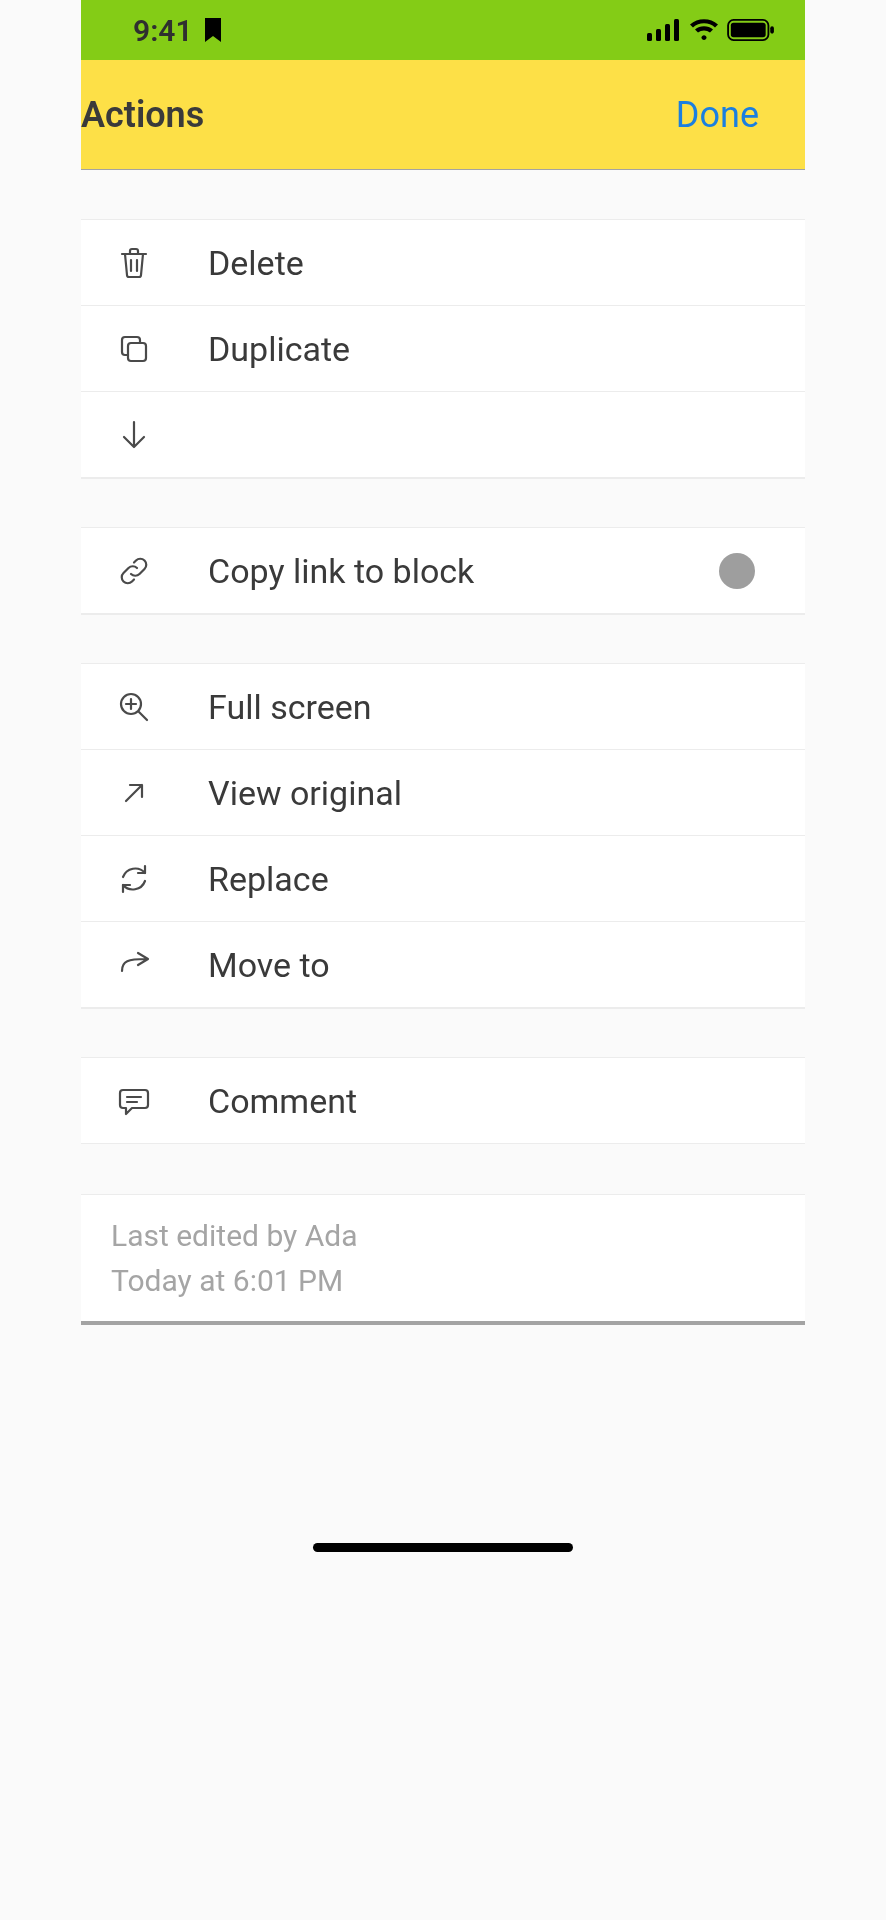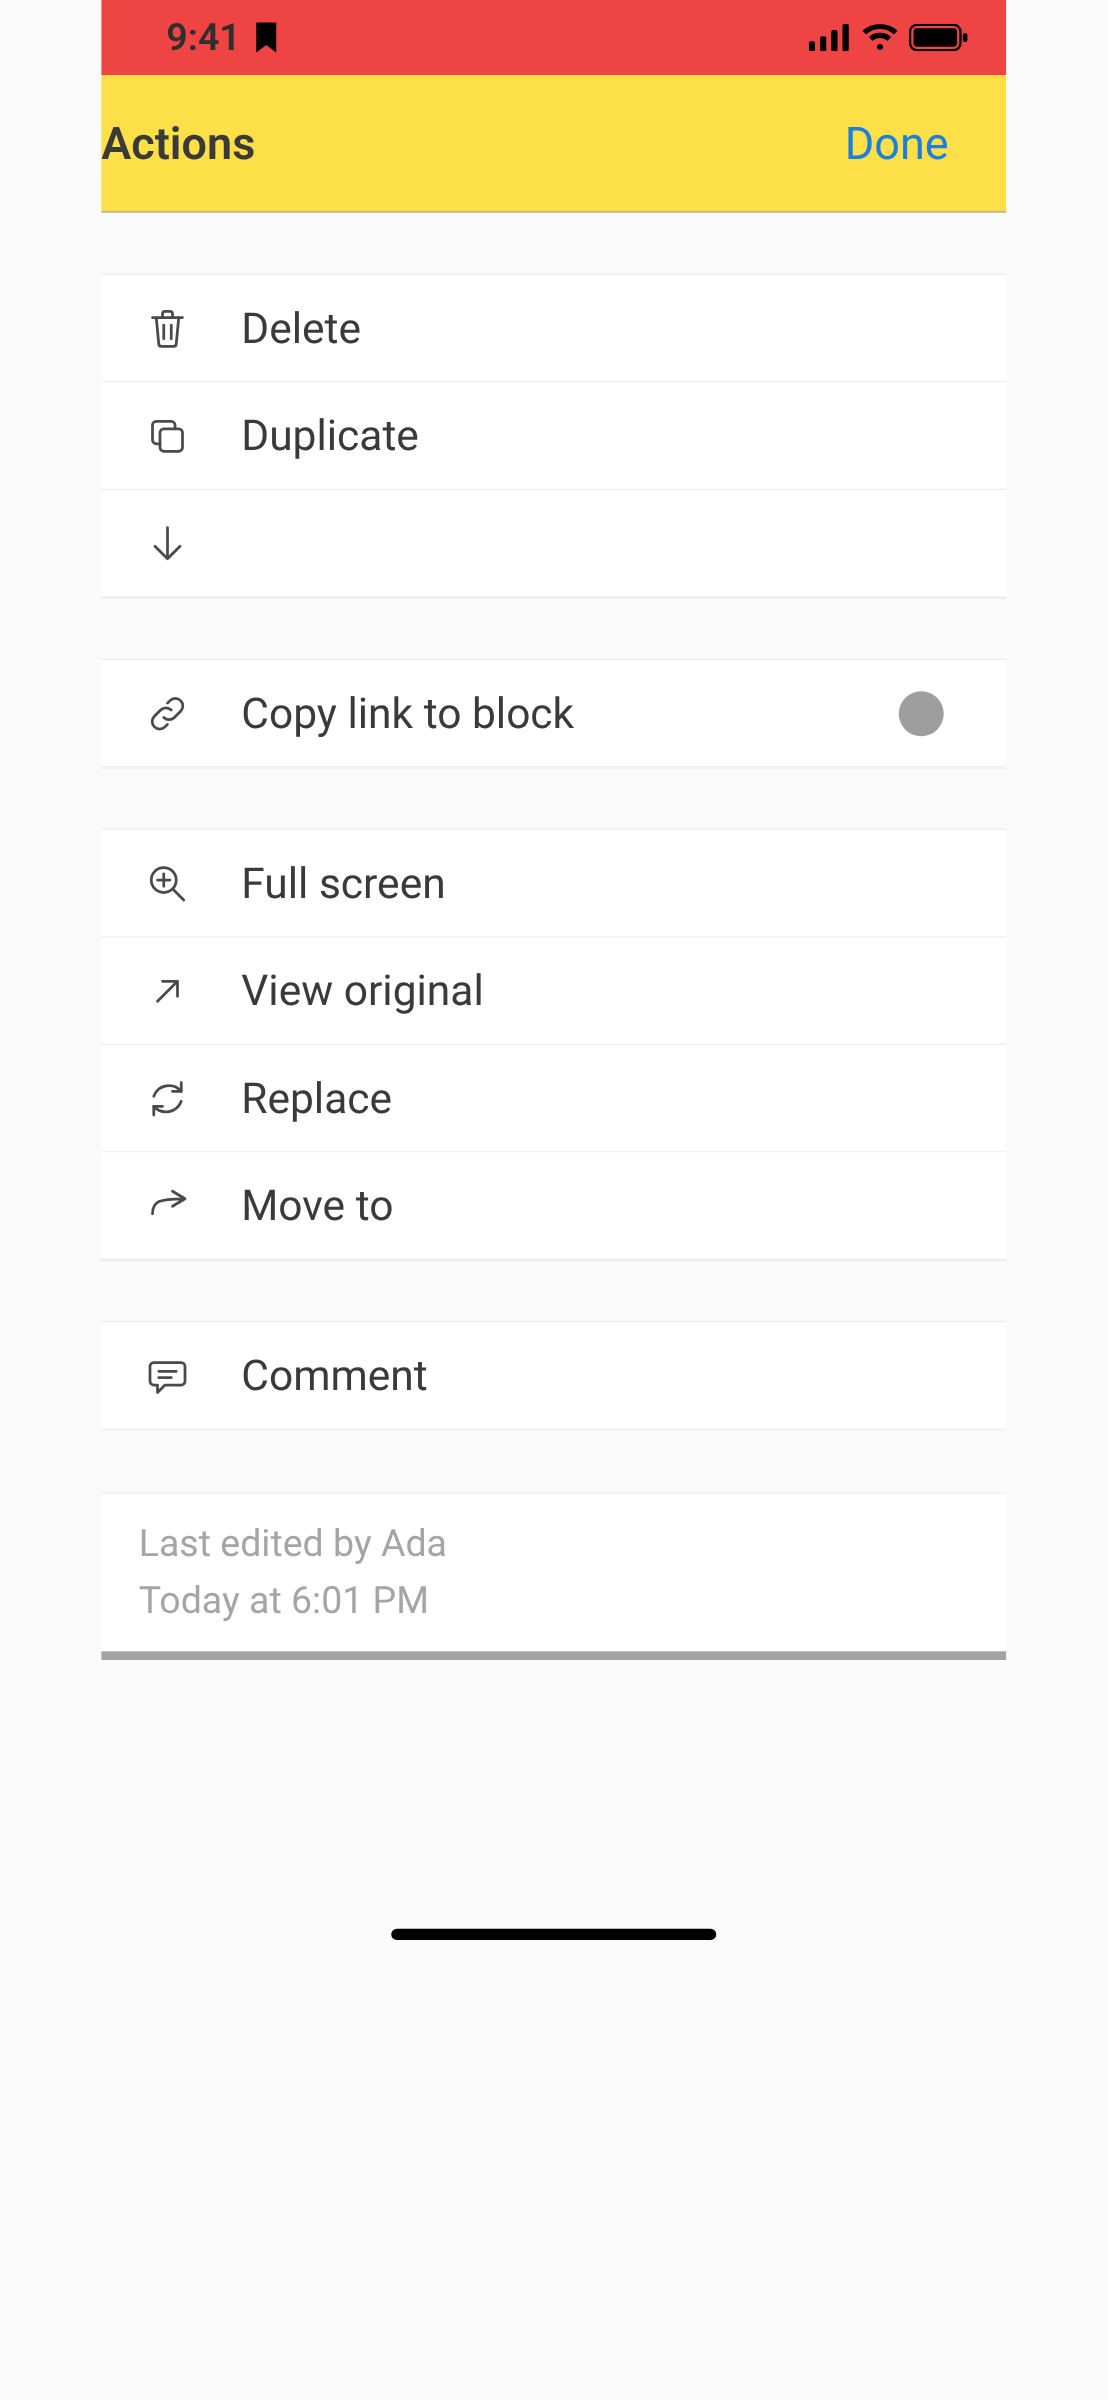--- a/index.html
+++ b/index.html
@@ -23,21 +23,21 @@
     position: relative;
     overflow: hidden;
   }
 
   
   .status-bar {
     height: 60px;
     display: flex;
     justify-content: space-between;
     padding: 0 30px 0 52px;
-    background: #ef4444;
+    background: #84cc16;
     font-weight: 600;
     font-size: 30px;
   }
   .status-left {
     display: flex;
     align-items: center;
     gap: 10px;
   }
   .status-right {
     display: flex;
@@ -77,21 +77,21 @@
     border-bottom: 1px solid #ececec;
   }
   .section-gap.top { border-top: 1px solid #ececec; }
 
   .row {
     background: #ffffff;
     height: 86px;
     display: flex;
     align-items: center;
     padding: 0 30px 0 36px;
-    gap: 42px;
+    gap: 57px;
     border-bottom: 1px solid #ececec;
     position: relative;
   }
   .row-label {
     font-size: 34px;
     color: #3a3a3a;
   }
   .row-icon {
     width: 34px;
     height: 34px;
@@ -109,21 +109,21 @@
     width: 36px;
     height: 36px;
     border-radius: 50%;
     background: #9e9e9e;
   }
 
   
   .footer-info {
     background: #ffffff;
     padding: 18px 30px;
-    border-bottom: 7px solid #a3a3a3;
+    border-bottom: 4px solid #a3a3a3;
     border-top: 1px solid #ececec;
   }
   .footer-info .line {
     font-size: 30px;
     color: #a5a5a5;
     line-height: 1.5;
   }
 
   
   .home-indicator {

